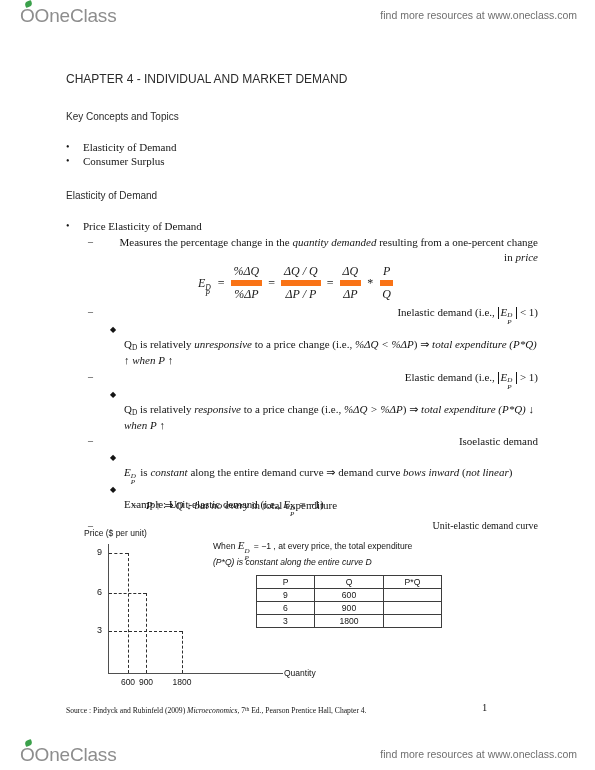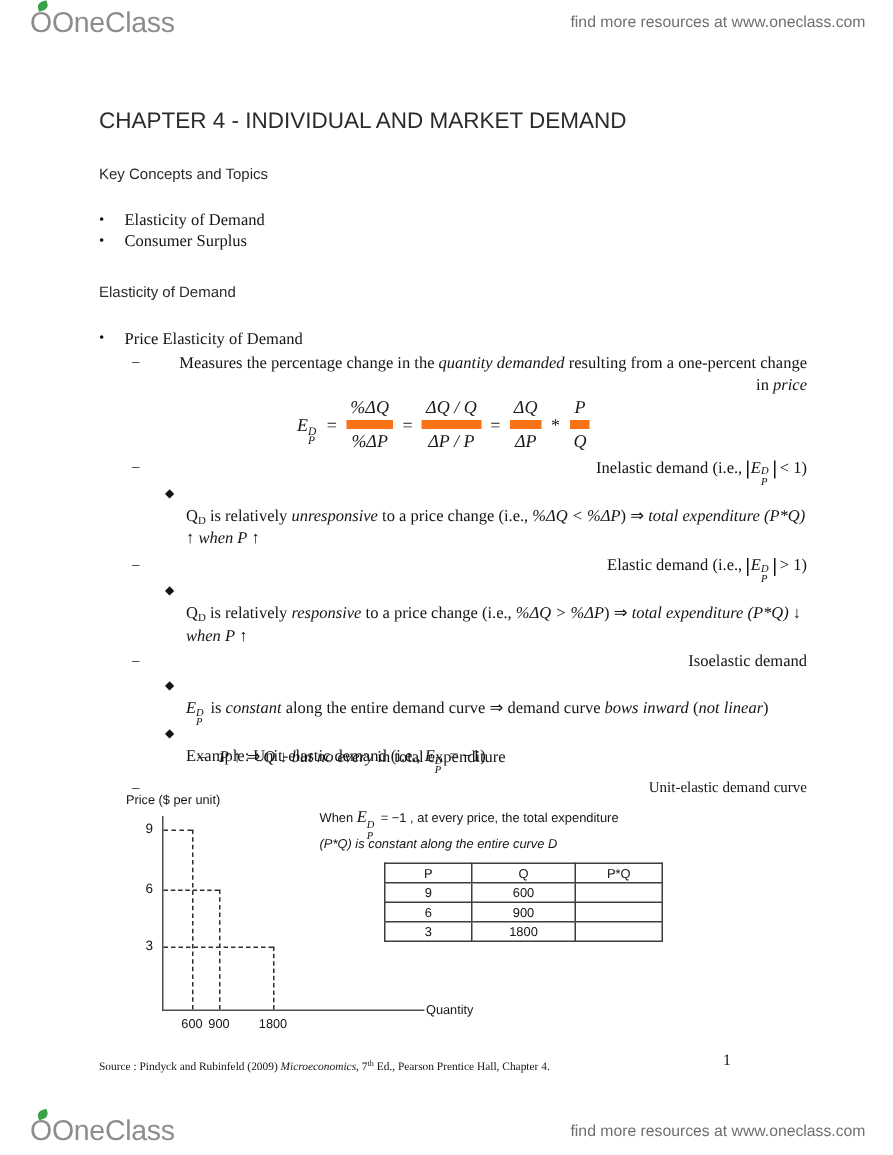--- a/index.html
+++ b/index.html
@@ -69,21 +69,21 @@
     top: 30px;
     width: 595px;
     height: 708px;
   }
 
   .chapter-title {
     position: absolute;
     left: 66px;
     top: 42px;
     font-family: "Liberation Sans", sans-serif;
-    font-size: 15px;
+    font-size: 12px;
     color: #2b2b2b;
     white-space: nowrap;
   }
   .section-heading {
     position: absolute;
     left: 66px;
     font-family: "Liberation Sans", sans-serif;
     font-size: 10px;
     color: #2b2b2b;
     white-space: nowrap;

